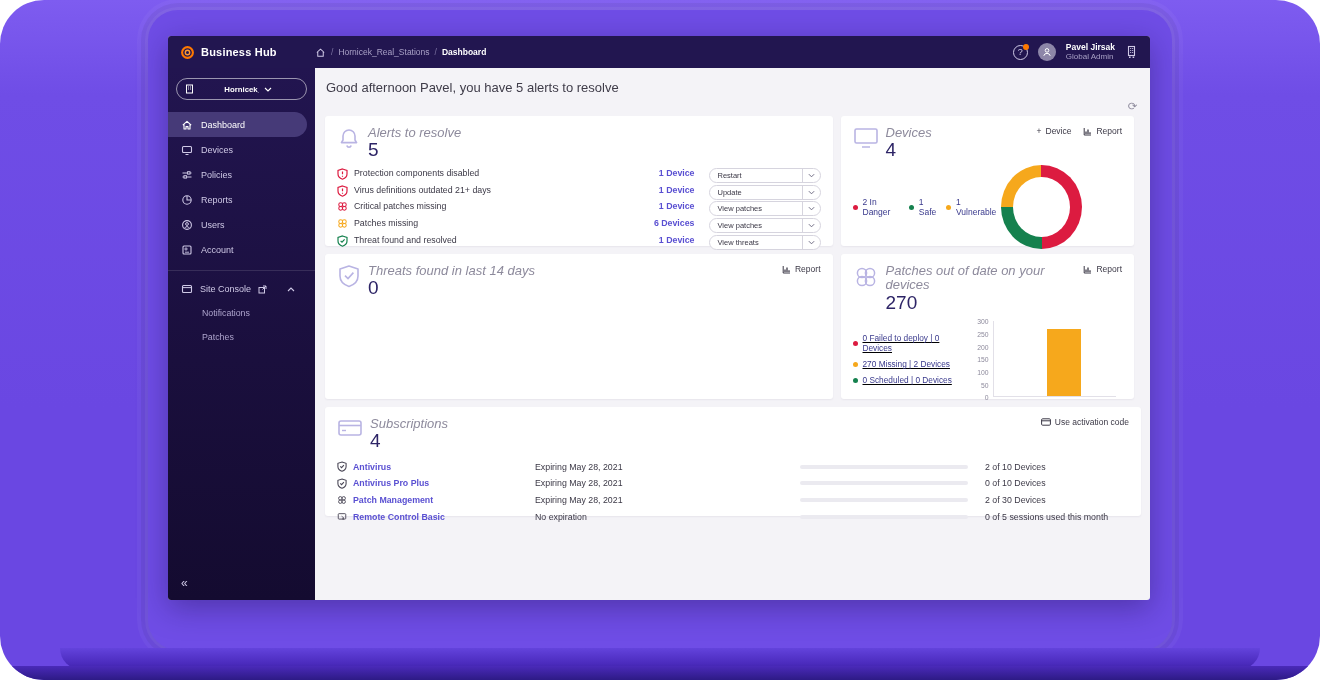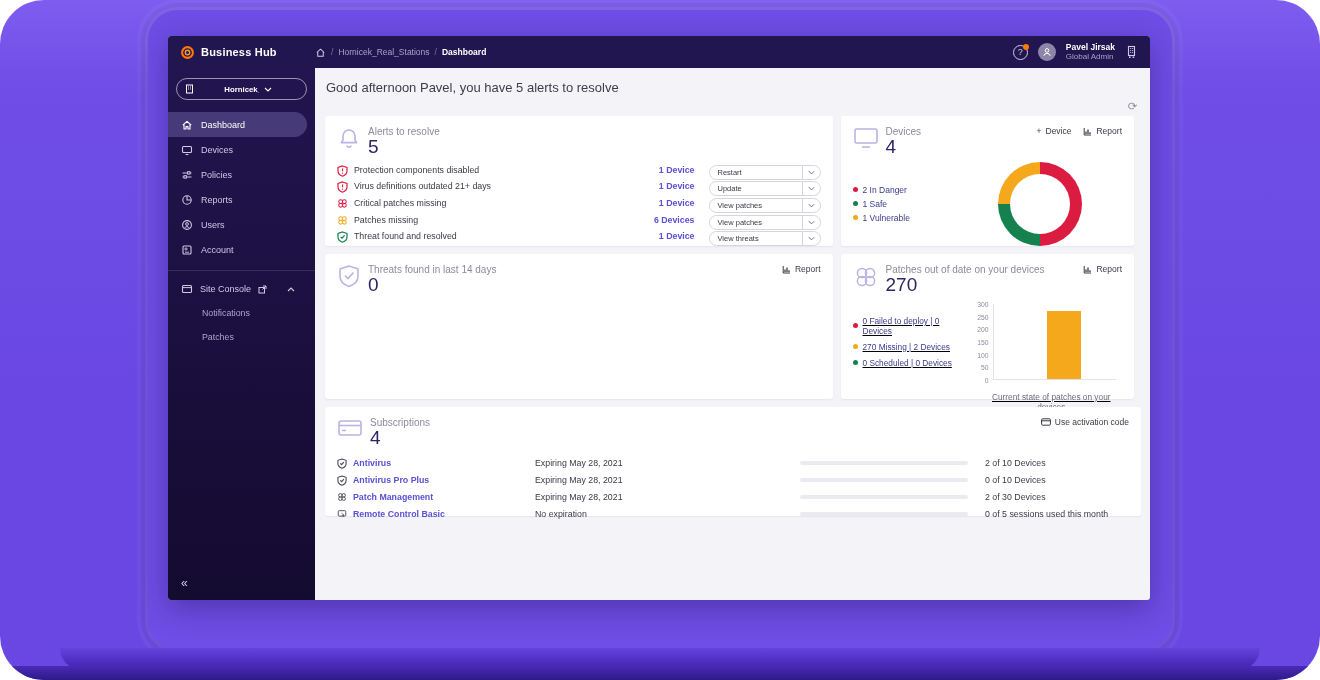--- a/index.html
+++ b/index.html
@@ -52,37 +52,37 @@
   .row2 { display:flex; gap:8px; }
   .card { background:#fff; border-radius:3px; box-shadow:0 1px 2px rgba(30,20,70,.06); padding:10px 12px; position:relative; }
   .c-alerts { width:512px; height:130px; }
   .c-devices { width:296px; height:130px; }
   .c-threats { width:512px; height:145px; }
   .c-patches { width:296px; height:145px; }
   .c-subs { width:816px; height:109px; }
 
   .card-head { display:flex; align-items:flex-start; gap:7px; }
   .metric { line-height:1.1; }
-  .metric-label { font-size:10px; color:#8d8a9c; }
+  .metric-label { font-size:13px; color:#8d8a9c;font-style:italic; }
   .metric-num { font-size:19px; color:#2d2466; font-weight:500; }
   .head-actions { margin-left:auto; display:flex; align-items:center; gap:12px; font-size:8.5px; color:#3b3846; }
   .head-actions .act { display:flex; align-items:center; gap:4px; }
 
   
   .a-rows { margin-top:7px; display:flex; flex-direction:column; }
   .a-row { display:flex; height:16.6px; gap:6px; }
   .a-row .lbl { font-size:8.8px; color:#3b3846; flex:1; }
   .dev-link { font-size:8.8px; color:#5a50d2; font-weight:bold; width:58px; text-align:right; margin-right:8px; }
   .action-select { display:flex; align-items:center; border:1px solid #d6d4de; border-radius:9px; height:15px; width:112px; background:#fff; }
   .action-select .slbl { flex:1; padding-left:8px; font-size:7.5px; color:#3b3846; }
   .action-select .chev { width:18px; align-self:stretch; border-left:1px solid #d6d4de; display:flex; align-items:center; justify-content:center; color:#6b6880; }
 
   
   .dev-body { display:flex; align-items:center; margin-top:4px; }
-  .legend { display:flex; flex-direction:column; gap:4px; }
+  .legend { display:flex; flex-direction:row; gap:4px; }
   .leg-it { display:flex; align-items:center; gap:5px; font-size:8.5px; color:#39398c; }
   .dotc { width:5px; height:5px; border-radius:50%; flex:0 0 5px; }
   .donut { width:84px; height:84px; border-radius:50%; position:relative; margin-left:auto; margin-right:40px; }
   .donut::after { content:""; position:absolute; inset:12px; background:#fff; border-radius:50%; }
 
   
   .empty { position:absolute; left:0; right:0; top:72px; display:flex; align-items:center; justify-content:center; gap:12px; }
   .empty .txt { font-size:8.8px; color:#4a4756; line-height:1.55; }
 
   

